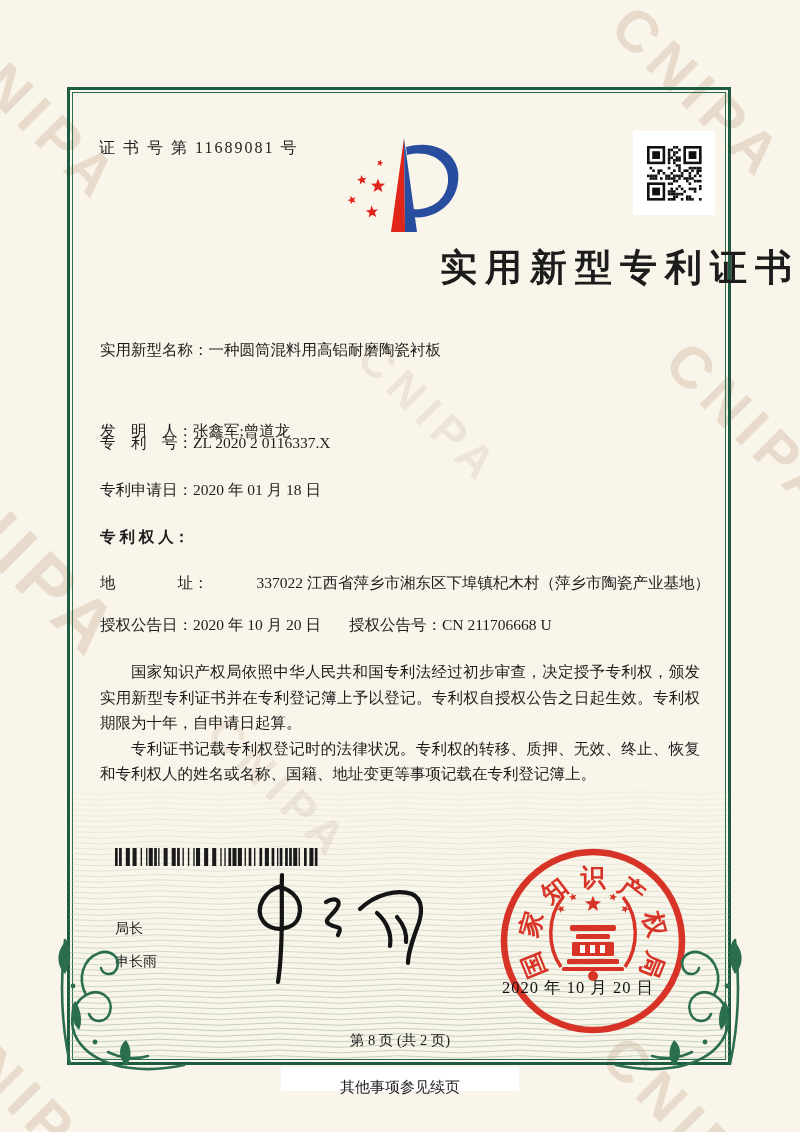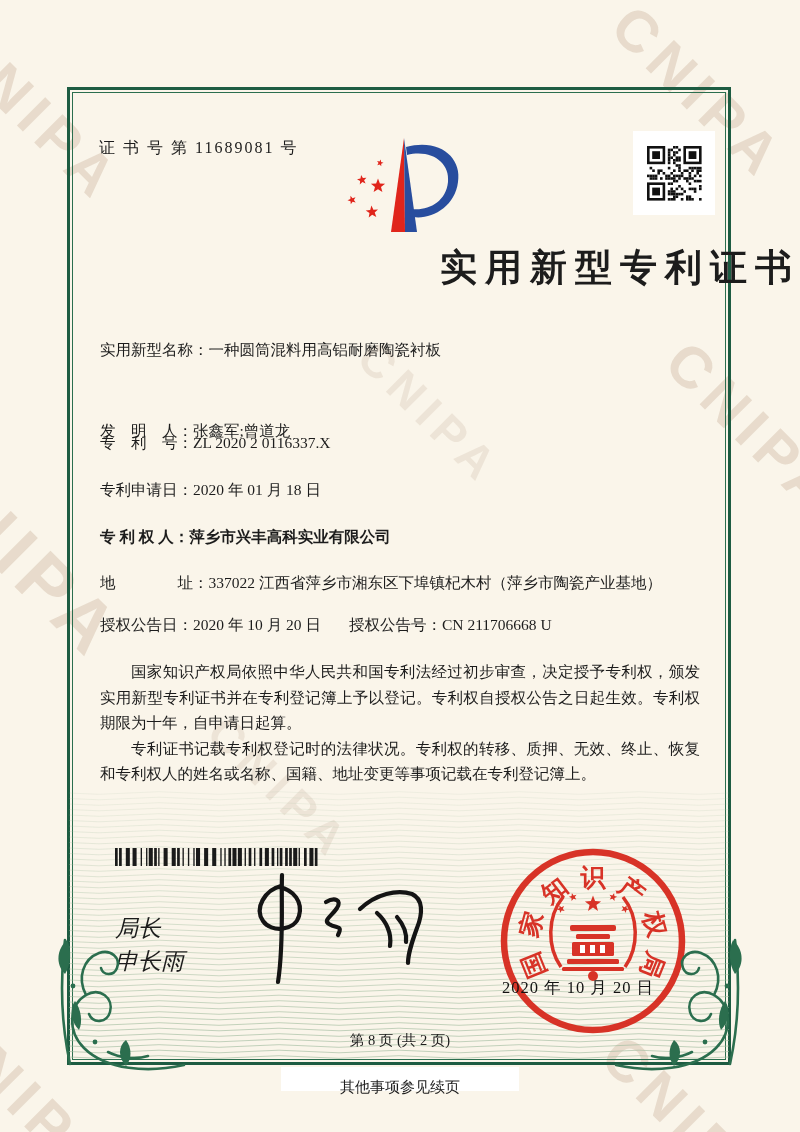--- a/index.html
+++ b/index.html
@@ -28,29 +28,29 @@
   .qr-wrap { position:absolute; left:633px; top:131px; width:82px; height:84px; background:#ffffff; }
   .qr-wrap svg { position:absolute; left:14px; top:15px; }
   .title {
     position:absolute; left:0; top:243px; width:100%; text-align:right;
     font-size:37px; font-weight:bold; letter-spacing:8px;
   }
   
   .frow { position:absolute; left:100px; display:flex; font-size:15.5px; line-height:23px; }
   .flabel { white-space:pre; flex:none; }
   .fvalue { white-space:pre; }
-  .fvalue.wrap { white-space:normal; width:460px; }
+  .fvalue.wrap { white-space:normal; width:460px;margin-left:48px; }
   .fvalue.w156 { width:156px; flex:none; }
   
   .body-text { position:absolute; left:100px; top:659px; width:600px; font-size:15.5px; line-height:25.5px; text-align:justify; }
   .body-text p { text-indent:2em;font-family:Liberation Serif, serif; }
   
   .barcode-svg { position:absolute; left:115px; top:848px; z-index:3; }
   
-  .signer { position:absolute; left:115px; top:912px; font-size:23px; line-height:33px; z-index:3;font-style:italic; }
+  .signer { position:absolute; left:115px; top:912px; font-size:14px; line-height:33px; z-index:3; }
   .signature-svg { position:absolute; left:225px; top:872px; z-index:3; }
   
   .seal-svg { position:absolute; left:478px; top:833px; z-index:5; mix-blend-mode:multiply; opacity:0.95; }
   .seal-date {
     position:absolute; left:468px; top:977px; width:220px; text-align:center;
     font-size:16.5px; letter-spacing:1px; color:#121212; z-index:6;
   }
   
   .waves-svg { position:absolute; left:69px; top:789px; z-index:1; }
   
@@ -319,21 +319,20 @@
     <div class="frow" style="top:431px;">
       <span class="flabel">专　利　号：</span>
       <span class="fvalue">ZL 2020 2 0116337.X</span>
     </div>
     <div class="frow" style="top:478px;">
       <span class="flabel">专利申请日：</span>
       <span class="fvalue">2020 年 01 月 18 日</span>
     </div>
     <div class="frow" style="top:525px;font-weight:bold;">
       <span class="flabel">专 利 权 人：</span>
-      <span class="fvalue">萍乡市兴丰高科实业有限公司</span>
     </div>
     <div class="frow" style="top:571px;">
       <span class="flabel">地　　　　址：</span>
       <span class="fvalue wrap">337022 江西省萍乡市湘东区下埠镇杞木村（萍乡市陶瓷产业基地）</span>
     </div>
     <div class="frow" style="top:613px;">
       <span class="flabel">授权公告日：</span>
       <span class="fvalue w156">2020 年 10 月 20 日</span>
       <span class="flabel">授权公告号：</span>
       <span class="fvalue">CN 211706668 U</span>

